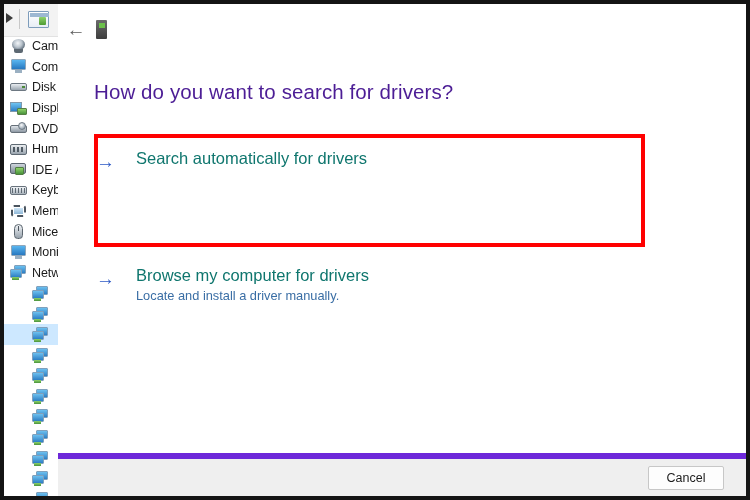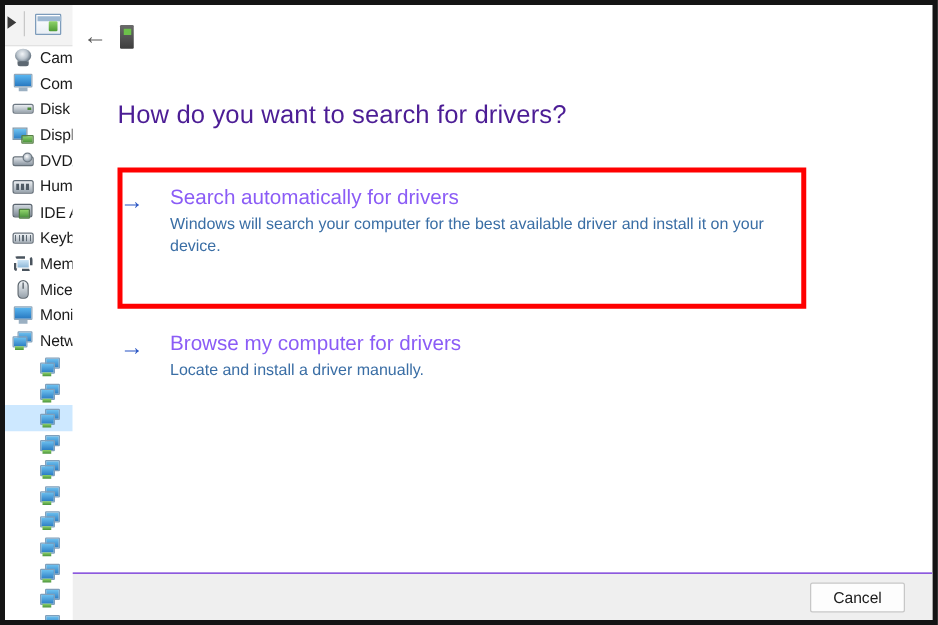--- a/index.html
+++ b/index.html
@@ -322,21 +322,21 @@
     position: absolute;
     left: 0;
     top: 3px;
     font-size: 19px;
     line-height: 1;
     color: #2b57c4;
   }
   .opt-title {
     margin-left: 40px;
     font-size: 16.5px;
-    color: #8b5cf6;
+    color: #0f766e;
     line-height: 1.15;
     cursor: pointer;
   }
   .opt-desc {
     margin-left: 40px;
     margin-top: 2px;
     font-size: 12.8px;
     color: #3a6ea5;
     line-height: 1.42;
     max-width: 490px;
@@ -353,21 +353,21 @@
     pointer-events: none;
   }
 
   #dlg-footer {
     position: absolute;
     left: 0;
     right: 0;
     bottom: 0;
     height: 37px;
     background: #efefef;
-    border-top: 1px solid #6d28d9;
+    border-top: 6px solid #6d28d9;
   }
   #cancel-button {
     position: absolute;
     right: 22px;
     top: 7px;
     width: 76px;
     height: 24px;
     background: #fdfdfd;
     border: 1px solid #c7c7c7;
     border-radius: 2px;
@@ -528,21 +528,20 @@
     <div id="dlg-titlebar">
       <span id="back-button">←</span>
       <span id="dlg-device-icon"></span>
     </div>
 
     <div id="dlg-heading">How do you want to search for drivers?</div>
 
     <div class="option" id="option-auto">
       <span class="opt-arrow">→</span>
       <div class="opt-title">Search automatically for drivers</div>
-      <div class="opt-desc">Windows will search your computer for the best available driver and install it on your device.</div>
     </div>
 
     <div class="option" id="option-browse">
       <span class="opt-arrow">→</span>
       <div class="opt-title">Browse my computer for drivers</div>
       <div class="opt-desc">Locate and install a driver manually.</div>
     </div>
 
     <div id="dlg-footer">
       <button id="cancel-button">Cancel</button>

